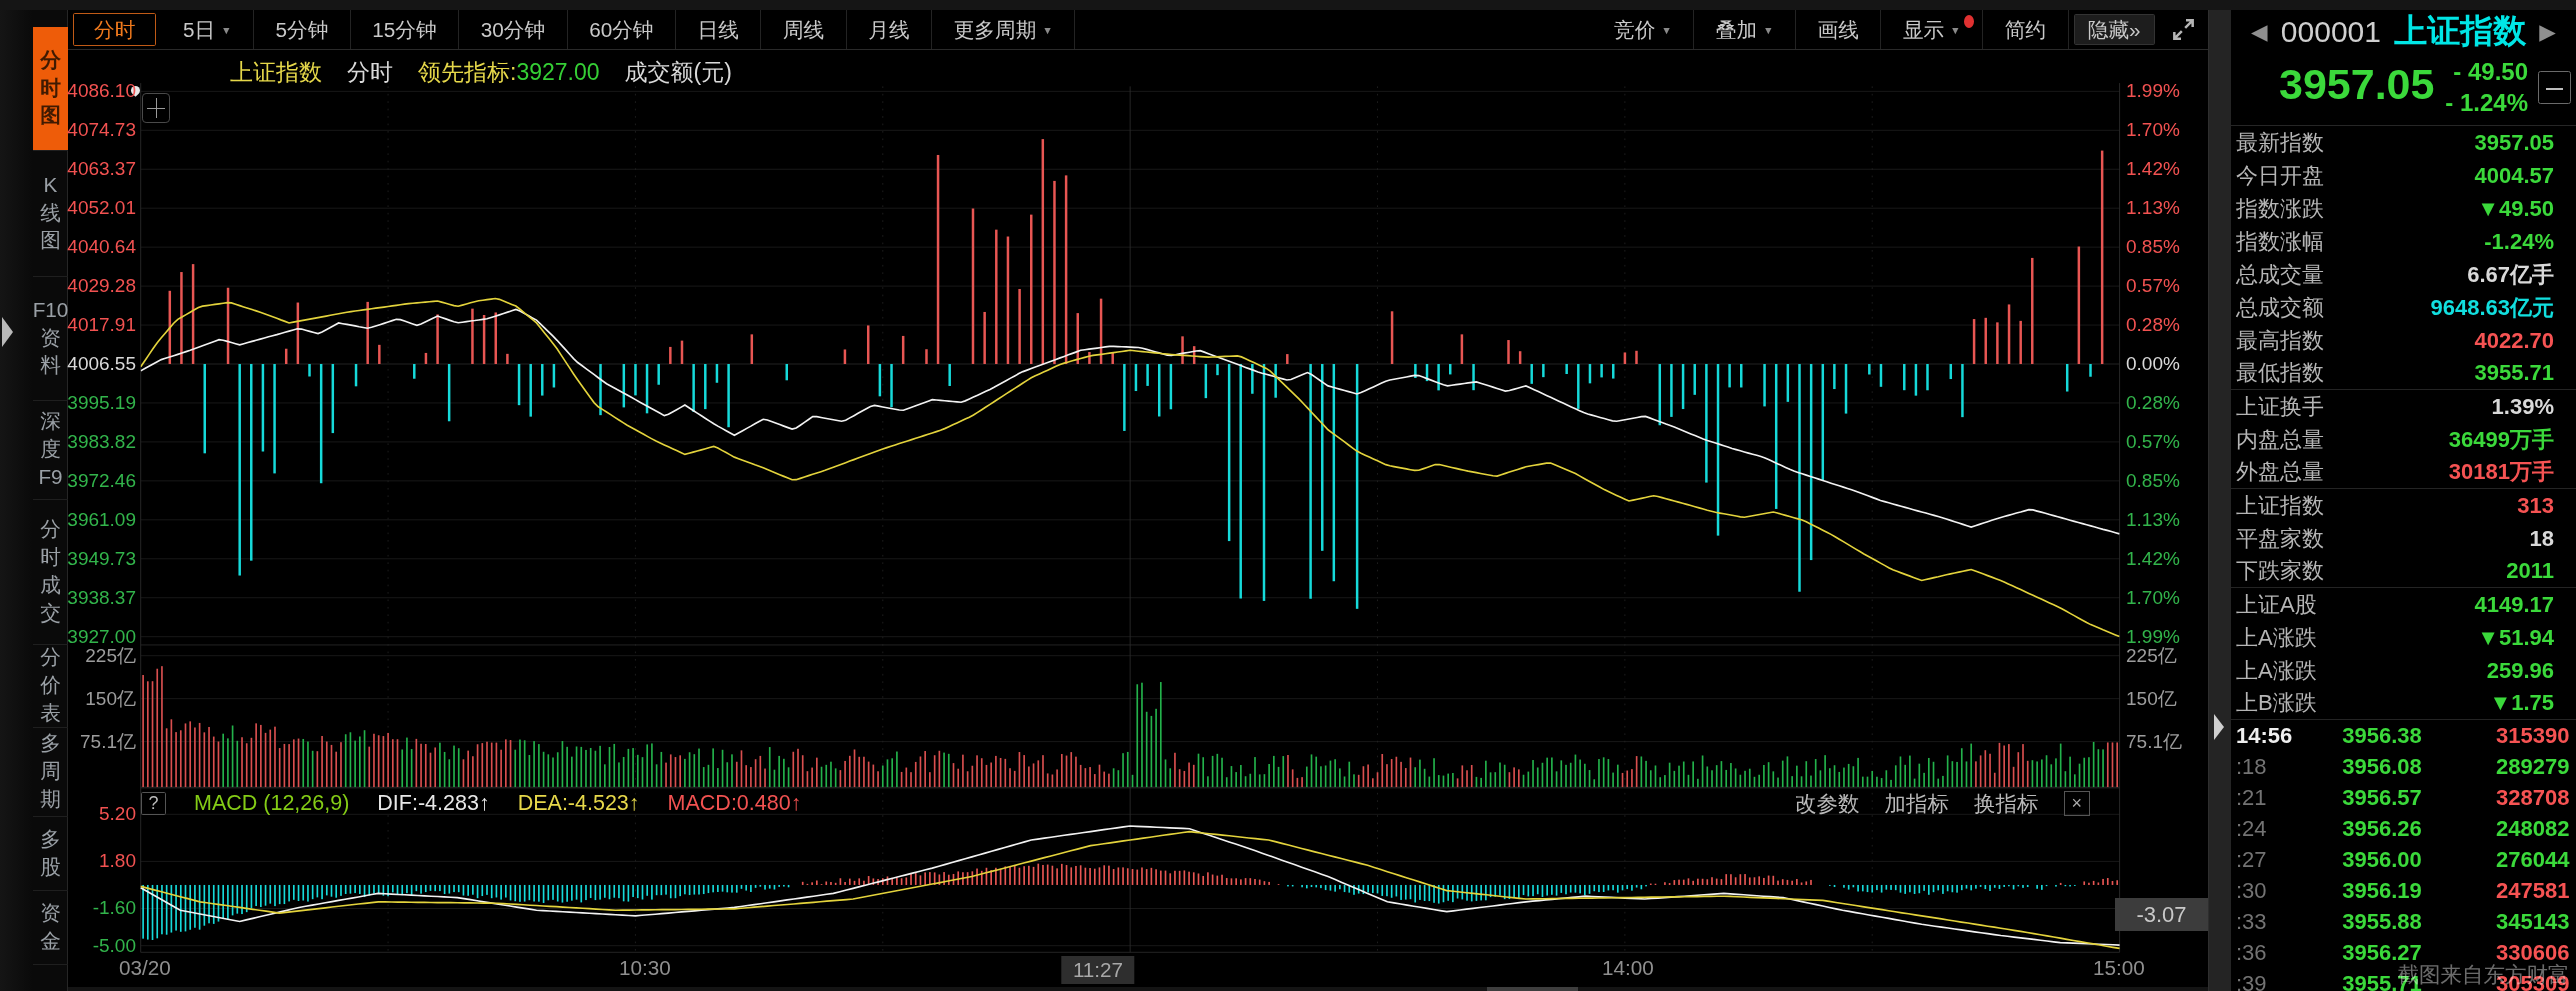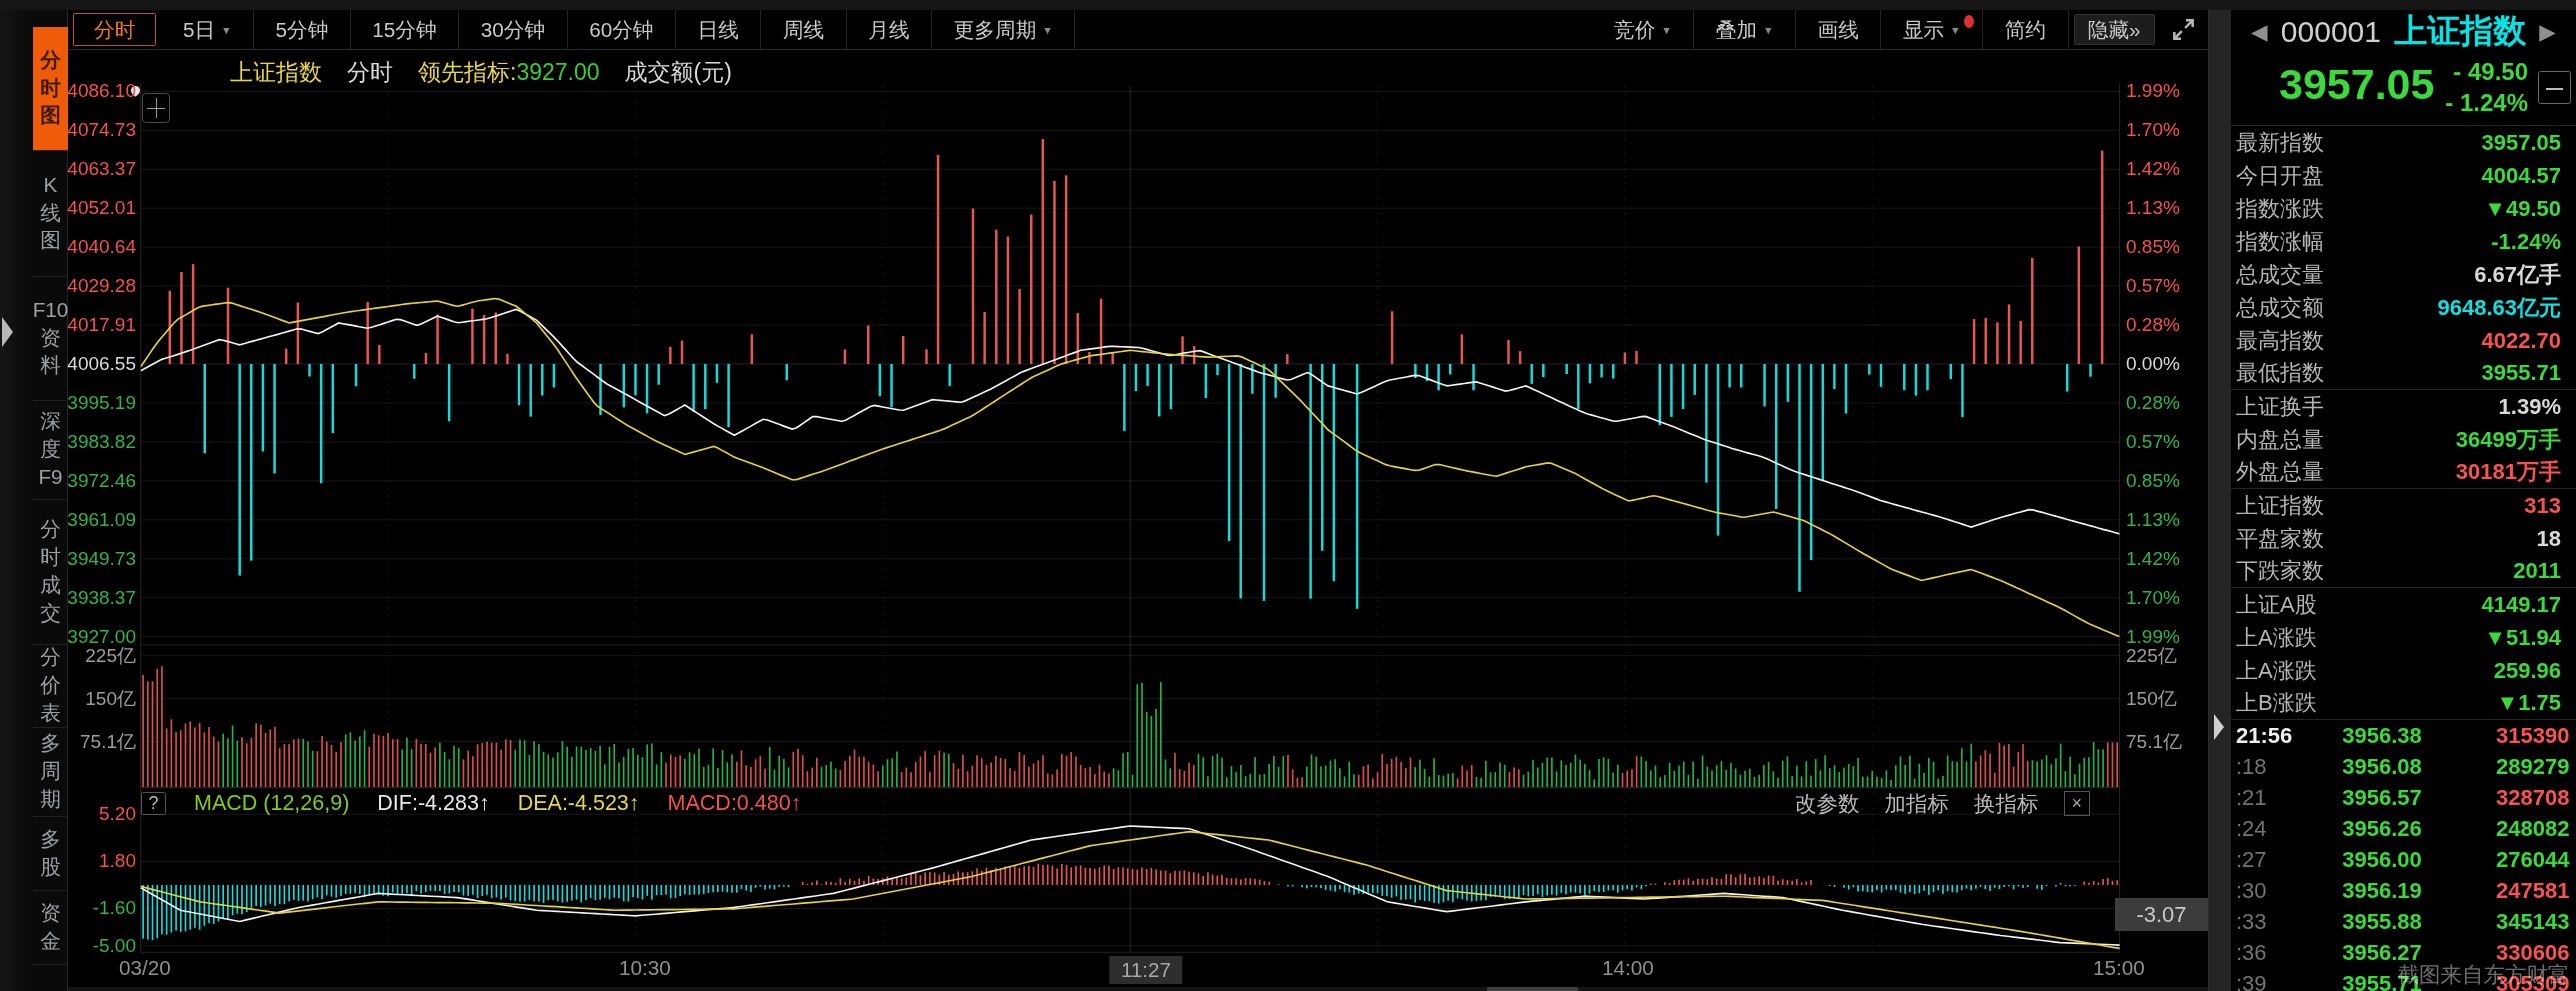--- a/index.html
+++ b/index.html
@@ -80,21 +80,21 @@
   .rp-head { height:43px; display:flex; align-items:center; justify-content:center; gap:13.2px; }
   .rp-head .nav { color:#8f8f8f; font-size:21.5px; cursor:pointer; }
   .rp-head .code { color:#cfcfcf; font-size:30px; }
   .rp-head .name { color:#00e6e6; font-size:33px; font-weight:bold; }
   .rp-price { position:relative; height:73px; border-bottom:0.8px solid #262626; }
   .rp-price .big { position:absolute; left:48px; top:6.6px; font-size:43px; font-weight:bold; }
   .rp-price .chg { position:absolute; right:48px; top:3.3px; text-align:right; font-size:24px; font-weight:bold; line-height:1.3; }
   .rp-price .minbox { position:absolute; right:5px; top:18px; width:33px; height:33px; border:0.8px solid #6a6a6a; border-radius:2.5px; cursor:pointer; }
   .rp-price .minbox:before { content:""; position:absolute; left:7.4px; right:7.4px; top:50%; height:2.5px; background:#bdbdbd; }
   .rp-rows { }
-  .rp-row { height:33px; display:flex; align-items:center; justify-content:space-between; padding:0 15px 0 5px; font-size:22px; }
+  .rp-row { height:33px; display:flex; align-items:center; justify-content:space-between; padding:0 22px 0 5px; font-size:22px; }
   .rp-row .lab { color:#b5b5b5; }
   .rp-row .val { font-weight:bold; }
   .rp-row.sep { border-bottom:0.8px solid #242424; }
   .rp-ticks { border-top:0; }
   .tick-row { height:31px; display:flex; align-items:center; font-size:22px; font-weight:bold; padding:0 6.6px 0 5px; }
   .tick-row .t { width:76px; color:#737373; font-weight:normal; text-align:left; }
   .tick-row.first .t { color:#eeeeee; font-weight:bold; }
   .tick-row .p { width:140px; text-align:center; }
   .tick-row .v { flex:1; text-align:right; }
   .watermark { position:absolute; right:6.6px; bottom:1.7px; font-size:21.5px; color:rgba(255,255,255,0.42); pointer-events:none; }
@@ -1293,21 +1293,21 @@
           <span>加指标</span>
           <span>换指标</span>
           <span class="xbox">×</span>
         </span>
     </div>
     <div class="macd-cur">-3.07</div>
 
     <div class="timeaxis" id="timeaxis">
         <div class="timelabel" style="left: 77px;">03/20</div>
         <div class="timelabel" style="left: 577px;">10:30</div>
-        <div class="timelabel boxed" style="left: 1078px;">11:27</div>
+        <div class="timelabel boxed" style="left: 1030px;">11:27</div>
         <div class="timelabel" style="left: 1560px;">14:00</div>
         <div class="timelabel" style="left: 2051px;">15:00</div>
       </div>
     <div class="hscroll">
         <div class="handle"></div>
       </div>
   </div>
 
   <div class="vstrip">
     <div class="arr"></div>
@@ -1397,21 +1397,21 @@
           <span class="lab">上A涨跌</span>
           <span class="val c-bgreen">259.96</span>
         </div>
         <div class="rp-row sep">
           <span class="lab">上B涨跌</span>
           <span class="val c-bgreen">▼1.75</span>
         </div>
       </div>
     <div class="rp-ticks" id="rp-ticks">
         <div class="tick-row first">
-          <span class="t">21:56</span>
+          <span class="t">14:56</span>
           <span class="p c-bgreen">3956.38</span>
           <span class="v c-bred">315390</span>
         </div>
         <div class="tick-row">
           <span class="t">:18</span>
           <span class="p c-bgreen">3956.08</span>
           <span class="v c-bgreen">289279</span>
         </div>
         <div class="tick-row">
           <span class="t">:21</span>

